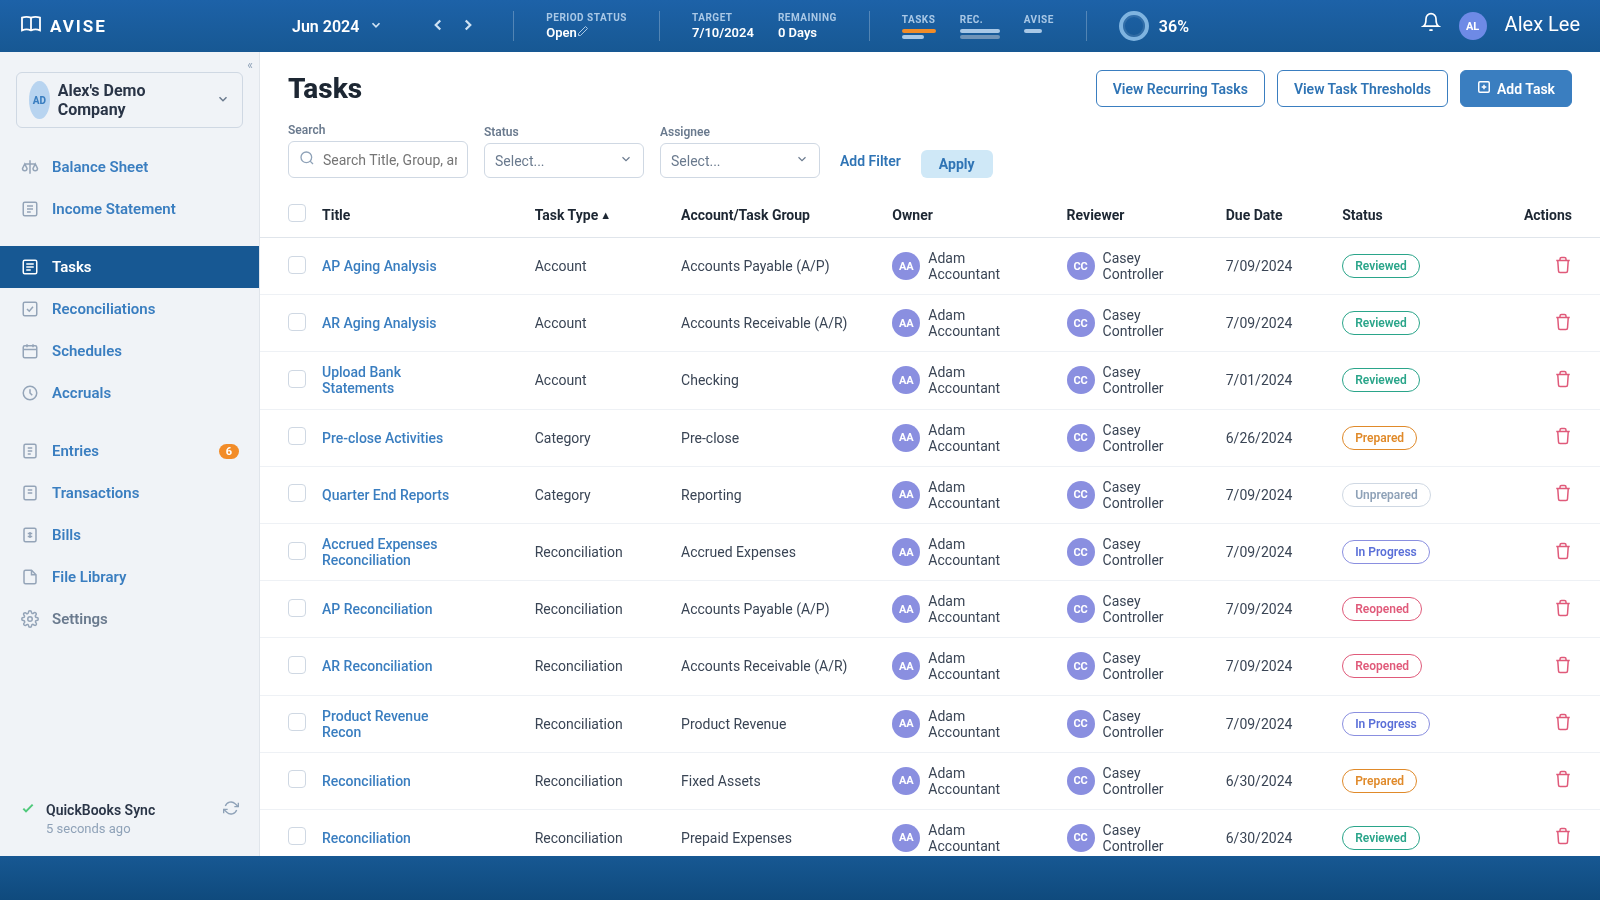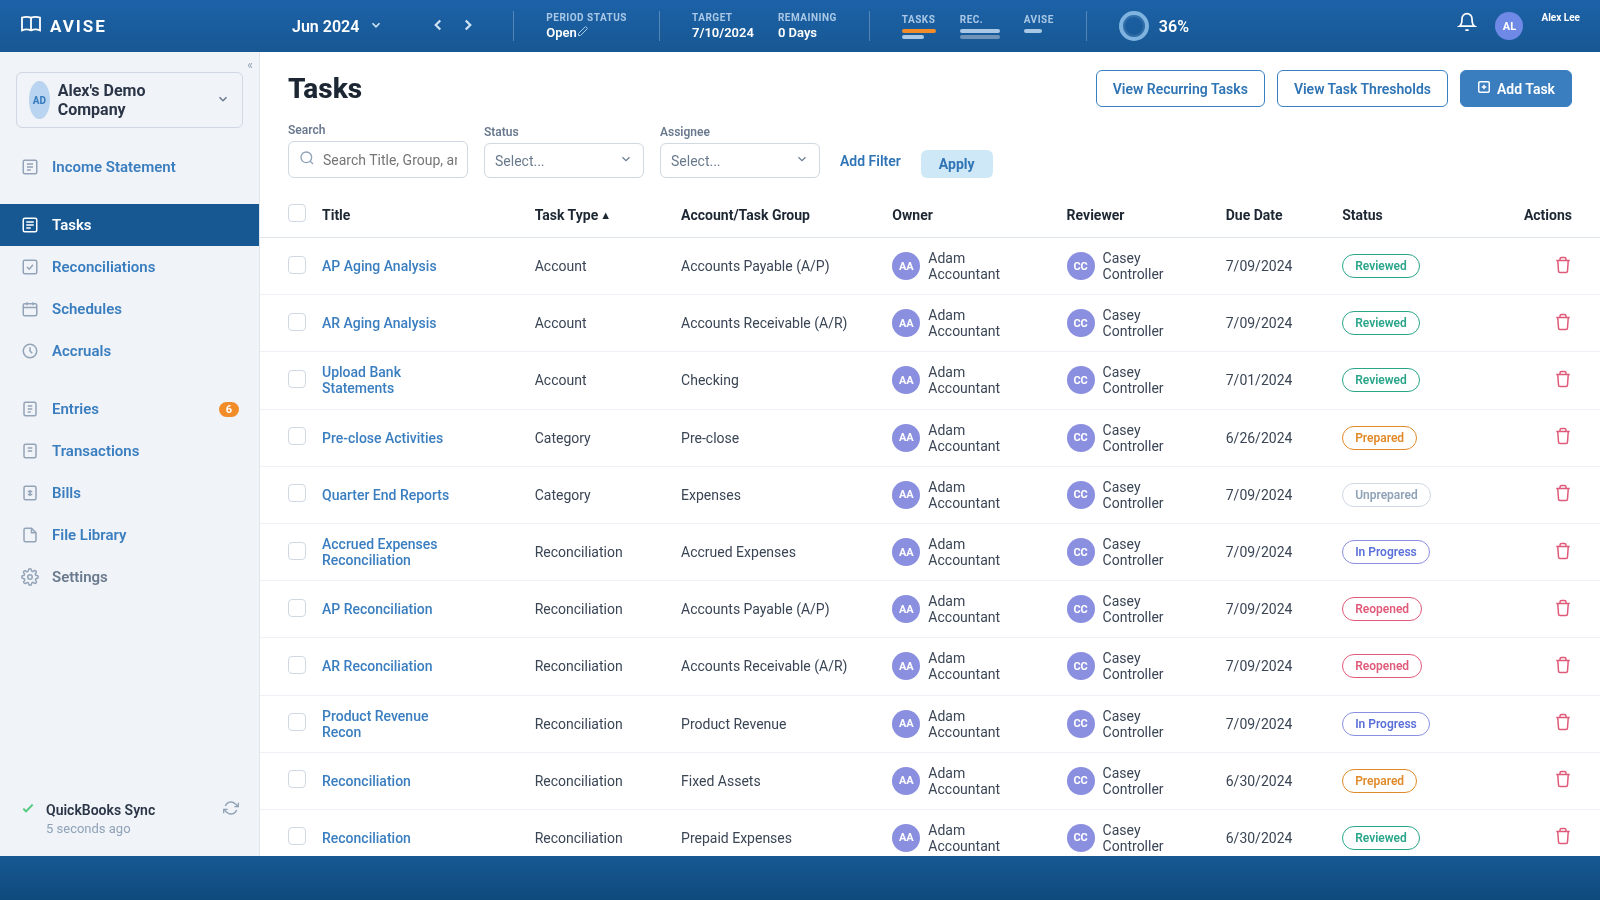--- a/index.html
+++ b/index.html
@@ -17,21 +17,21 @@
   .meta-value{font-size:13px;font-weight:600;color:#fff;display:flex;align-items:center;}
   .progress-group{display:flex;gap:24px}
   .mini-block{display:flex;flex-direction:column;gap:4px;align-items:flex-start}
   .mini-label{font-size:10px;font-weight:700;letter-spacing:.5px;color:#a9c8e6}
   .mini-bars{display:flex;flex-direction:column;gap:2px}
   .mini-bar{height:4px;border-radius:2px}
   .circle-wrap{display:flex;align-items:center;gap:10px}
   .ring{width:30px;height:30px;border-radius:50%;border:4px solid #7fb4e0;box-shadow:0 0 0 2px rgba(255,255,255,.1) inset}
   .top-right{margin-left:auto;display:flex;align-items:flex-start;gap:18px}
   .avatar-circ{width:28px;height:28px;border-radius:50%;background:#6e8ae6;color:#fff;display:flex;align-items:center;justify-content:center;font-size:11px;font-weight:700}
-  .user-name{font-size:10px;font-weight:700}
+  .user-name{font-size:20px;font-weight:400}
   .layout{flex:1;display:flex;overflow:hidden}
   .sidebar{width:260px;background:#f0f3f7;border-right:1px solid #e0e5eb;display:flex;flex-direction:column;padding:12px 0;position:relative}
   .collapse{position:absolute;top:6px;right:6px;color:#8fa2b8;font-size:12px}
   .company-select{margin:8px 16px 18px;border:1px solid #cfd8e3;border-radius:6px;padding:8px 12px;display:flex;align-items:center;gap:8px;font-weight:700;color:#2a3547;cursor:pointer}
   .company-select .badge{width:22px;height:38px;border-radius:50%;background:#b8d4f0;color:#3a7ec0;font-size:10px;font-weight:800;display:flex;align-items:center;justify-content:center}
   .company-select .chev{margin-left:auto;color:#6a7a8e}
   .nav-item{display:flex;align-items:center;gap:12px;padding:12px 20px;color:#3a7ec0;font-weight:600;font-size:15px;cursor:pointer;text-decoration:none}
   .nav-item.muted{color:#6a7a8e}
   .nav-item .ico{width:20px;display:flex;align-items:center;justify-content:center;color:#94a4b8}
   .nav-item.active{background:#175893;color:#fff}
@@ -170,20 +170,29 @@
       <div class="badge">AD</div>
       <span>Alex's Demo Company</span>
       <span class="chev"><svg width="14" height="14" viewBox="0 0 24 24" fill="none" stroke="currentColor" stroke-width="2.5">
             <path d="M6 9l6 6 6-6"></path>
           </svg></span>
     </div>
     <div id="nav-list">
         <a class="nav-item">
        <span class="ico">
             <svg width="18" height="18" viewBox="0 0 24 24" fill="none" stroke="currentColor" stroke-width="2">
+              <path d="M12 3v18M5 8l-3 6a3 3 0 006 0L5 8zM19 8l-3 6a3 3 0 006 0l-3-6zM5 8h14"></path>
+            </svg>
+          </span>
+       <span>Balance Sheet</span>
+
+     </a>
+        <a class="nav-item">
+       <span class="ico">
+            <svg width="18" height="18" viewBox="0 0 24 24" fill="none" stroke="currentColor" stroke-width="2">
               <rect x="3" y="3" width="18" height="18" rx="2"></rect>
               <path d="M8 8h8M8 12h8M8 16h5"></path>
             </svg>
           </span>
        <span>Income Statement</span>
 
      </a>
         <div class="nav-sep"></div>
         <a class="nav-item active">
        <span class="ico">
@@ -445,21 +454,21 @@
      <td>6/26/2024</td>
      <td><span class="status-pill pill-prepared">Prepared</span></td>
      <td><span class="trash"><svg width="18" height="18" viewBox="0 0 24 24" fill="none" stroke="currentColor" stroke-width="2">
                   <path d="M3 6h18M8 6V4a2 2 0 012-2h4a2 2 0 012 2v2M19 6l-1 14a2 2 0 01-2 2H8a2 2 0 01-2-2L5 6"></path>
                 </svg></span></td>
    </tr>
           <tr>
      <td><span class="chk-box"></span></td>
      <td><a class="title-link">Quarter End Reports</a></td>
      <td>Category</td>
-     <td style="max-width:150px">Expenses</td>
+     <td style="max-width:150px">Reporting</td>
      <td>
               <div class="person">
                 <div class="pavatar">AA</div>
                 <div class="pname">Adam<br>Accountant</div>
               </div>
             </td>
      <td>
               <div class="person">
                 <div class="pavatar">CC</div>
                 <div class="pname">Casey<br>Controller</div>

